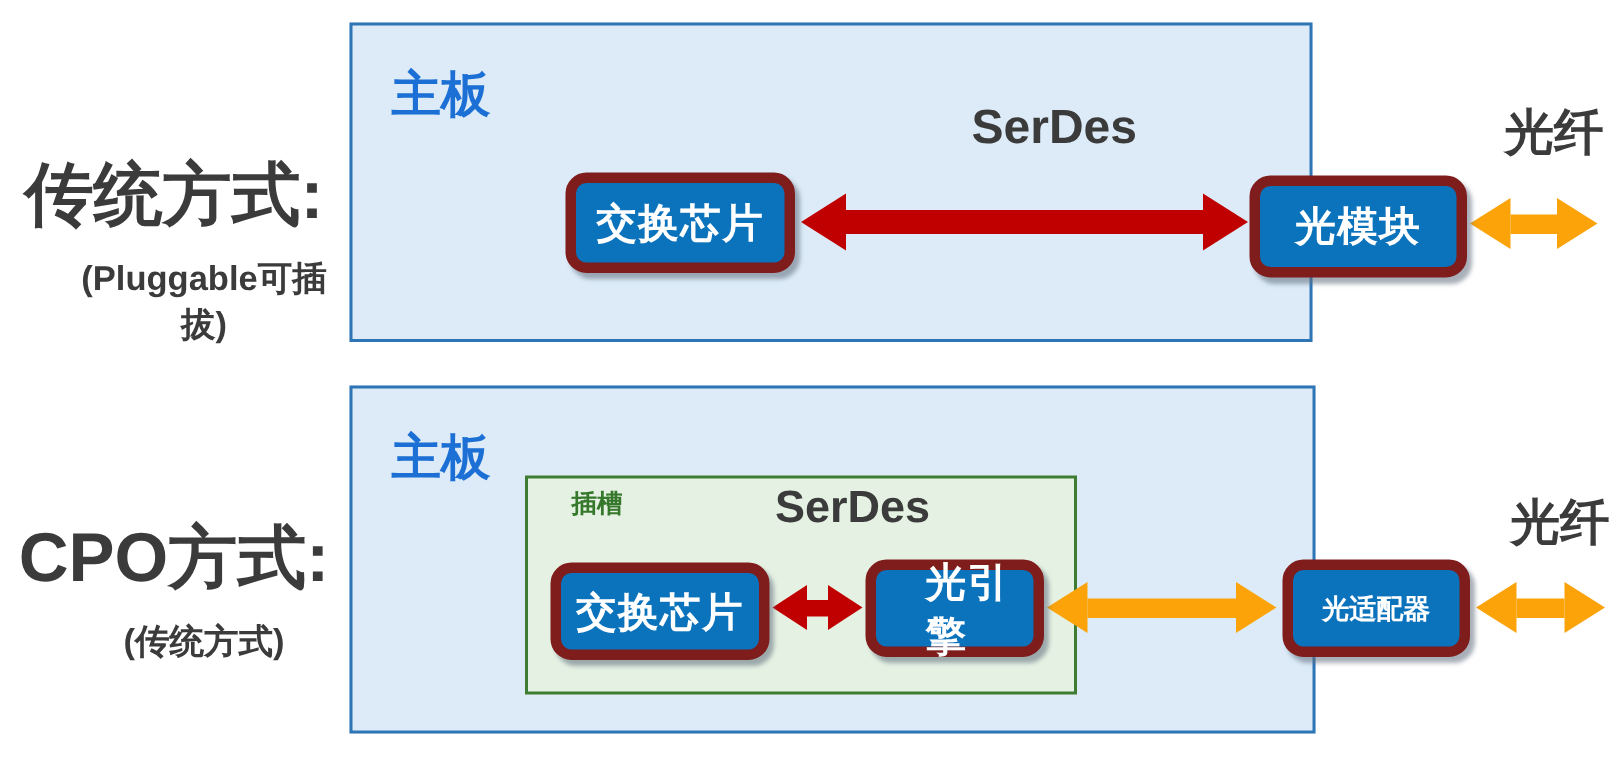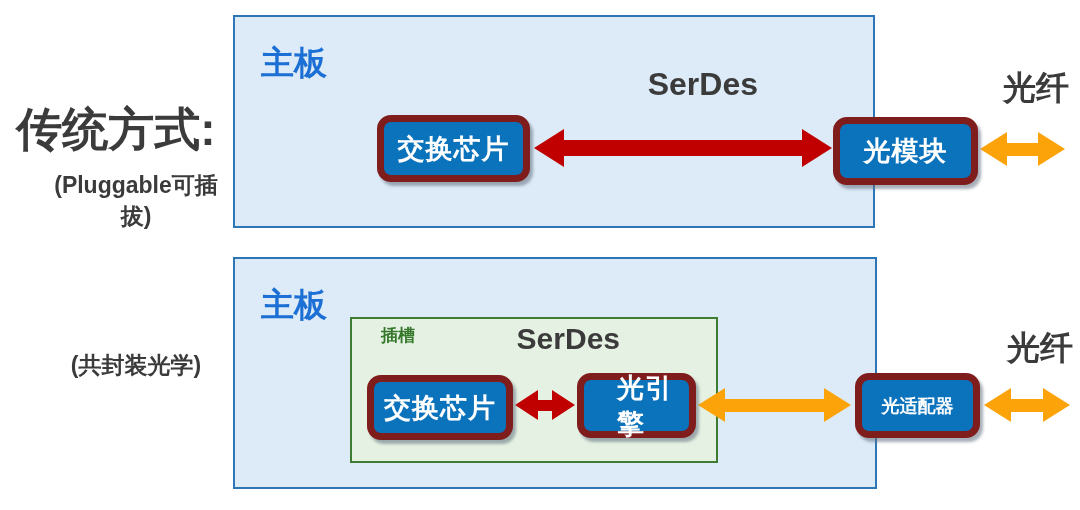--- a/index.html
+++ b/index.html
@@ -89,21 +89,22 @@
   <div class="darrow md orange" id="arrow-fiber-top">
     <div class="hl"></div>
     <div class="shaft"></div>
     <div class="hr"></div>
   </div>
 
   <div class="node" id="node-chip-top">交换芯片</div>
   <div class="node" id="node-module">光模块</div>
 
   <div class="side" id="side-cpo">
-    <div class="side-sub">(共封装光学)</div>
+    <div class="side-title">CPO方式:</div>
+    <div class="side-sub">(传统方式)</div>
   </div>
 
   <div class="board" id="board-bottom">
     <div class="board-title">主板</div>
   </div>
 
   <div id="slot-box">
     <div id="slot-title">插槽</div>
   </div>
 

